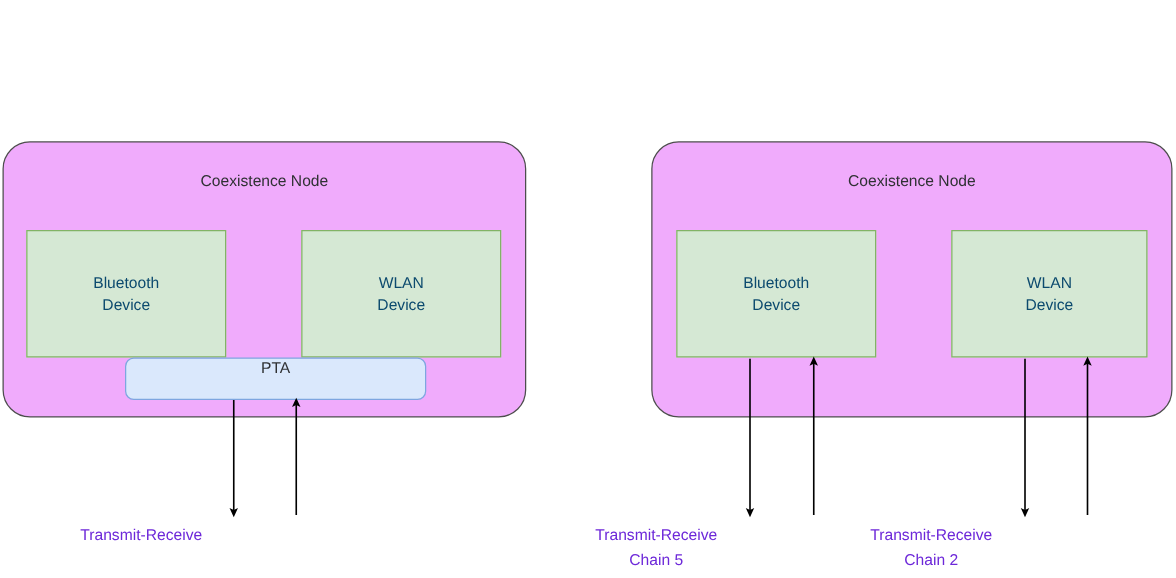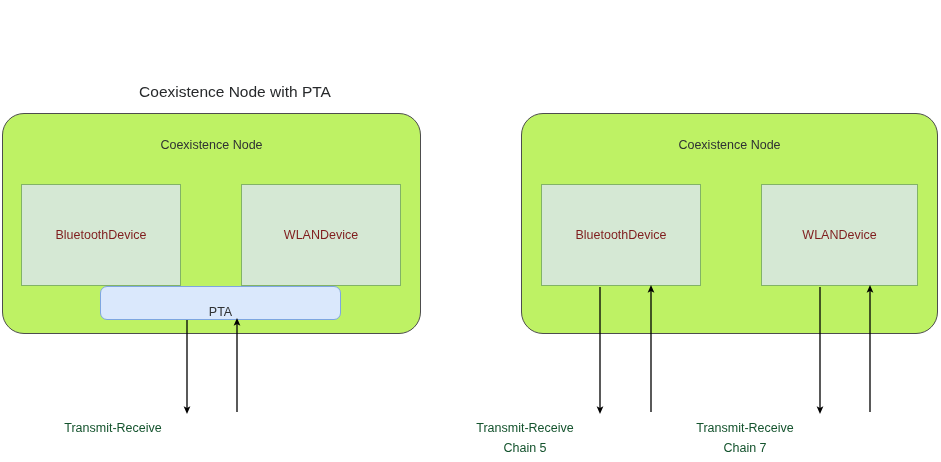--- a/index.html
+++ b/index.html
@@ -33,87 +33,86 @@
     font-size: 15.5px;
     line-height: 19px;
     color: #27292b;
     white-space: nowrap;
   }
 
   .node-container {
     position: absolute;
     border: 1.4px solid #4d4d4d;
     border-radius: 22px;
-    background: #bef264;
+    background: #f0abfc;
     box-sizing: border-box;
   }
   .node-label {
     position: absolute;
     left: 0;
     right: 0;
     top: 23px;
     text-align: center;
     font-size: 12.5px;
     line-height: 16px;
     color: #2f3133;
   }
 
   .device-box {
     position: absolute;
     background: #d5e8d4;
     border: 1.2px solid #82b366;
     box-sizing: border-box;
     display: flex;
-    flex-direction: row;
+    flex-direction: column;
     align-items: center;
     justify-content: center;
     font-size: 12.5px;
     line-height: 18px;
-    color: #7f1d1d;
+    color: #0c4a6e;
     text-align: right;
   }
 
   .pta-box {
     position: absolute;
     background: #dae8fc;
     border: 1.2px solid #7ea6e0;
     border-radius: 7px;
     box-sizing: border-box;
     display: flex;
-    align-items: flex-end;
+    align-items: flex-start;
     justify-content: center;
     font-size: 12.5px;
     color: #2f3133;
   }
 
   .chain-label {
     position: absolute;
     text-align: center;
     font-size: 12.5px;
     line-height: 20px;
-    color: #14532d;
+    color: #6d28d9;
     white-space: nowrap;
     transform: translateX(-50%);
   }
 
   .arrow-layer {
     position: absolute;
     left: 0;
     top: 0;
     width: 941px;
     height: 462px;
     pointer-events: none;
   }
 </style>
 </head>
 <body>
 
 <div class="panel panel-left">
 
-  <div class="panel-title">Coexistence Node with PTA</div>
 
   <div class="node-container" style="left:2px; top:113px; width:419px; height:221px;">
     <div class="node-label">Coexistence Node</div>
   </div>
 
   <div class="device-box" style="left:21px; top:184px; width:160px; height:102px;">
     <span>Bluetooth</span>
     <span>Device</span>
   </div>
 
@@ -148,21 +147,21 @@
     <span>Device</span>
   </div>
 
   <div class="chain-label" style="left:155px; top:418px; width:200px; margin-left:-100px;">
     <div>Transmit-Receive</div>
     <div>Chain 5</div>
   </div>
 
   <div class="chain-label" style="left:375px; top:418px; width:200px; margin-left:-100px;">
     <div>Transmit-Receive</div>
-    <div>Chain 7</div>
+    <div>Chain 2</div>
   </div>
 </div>
 
 <svg class="arrow-layer" viewBox="0 0 941 462" width="941" height="462">
   <defs>
     <marker id="arrowhead" markerWidth="7" markerHeight="7" refX="3.2" refY="3.2" orient="auto" markerUnits="strokeWidth">
       <path d="M0.4,0.6 L6.2,3.2 L0.4,5.8 L1.7,3.2 Z" fill="#000000"></path>
     </marker>
   </defs>
 

